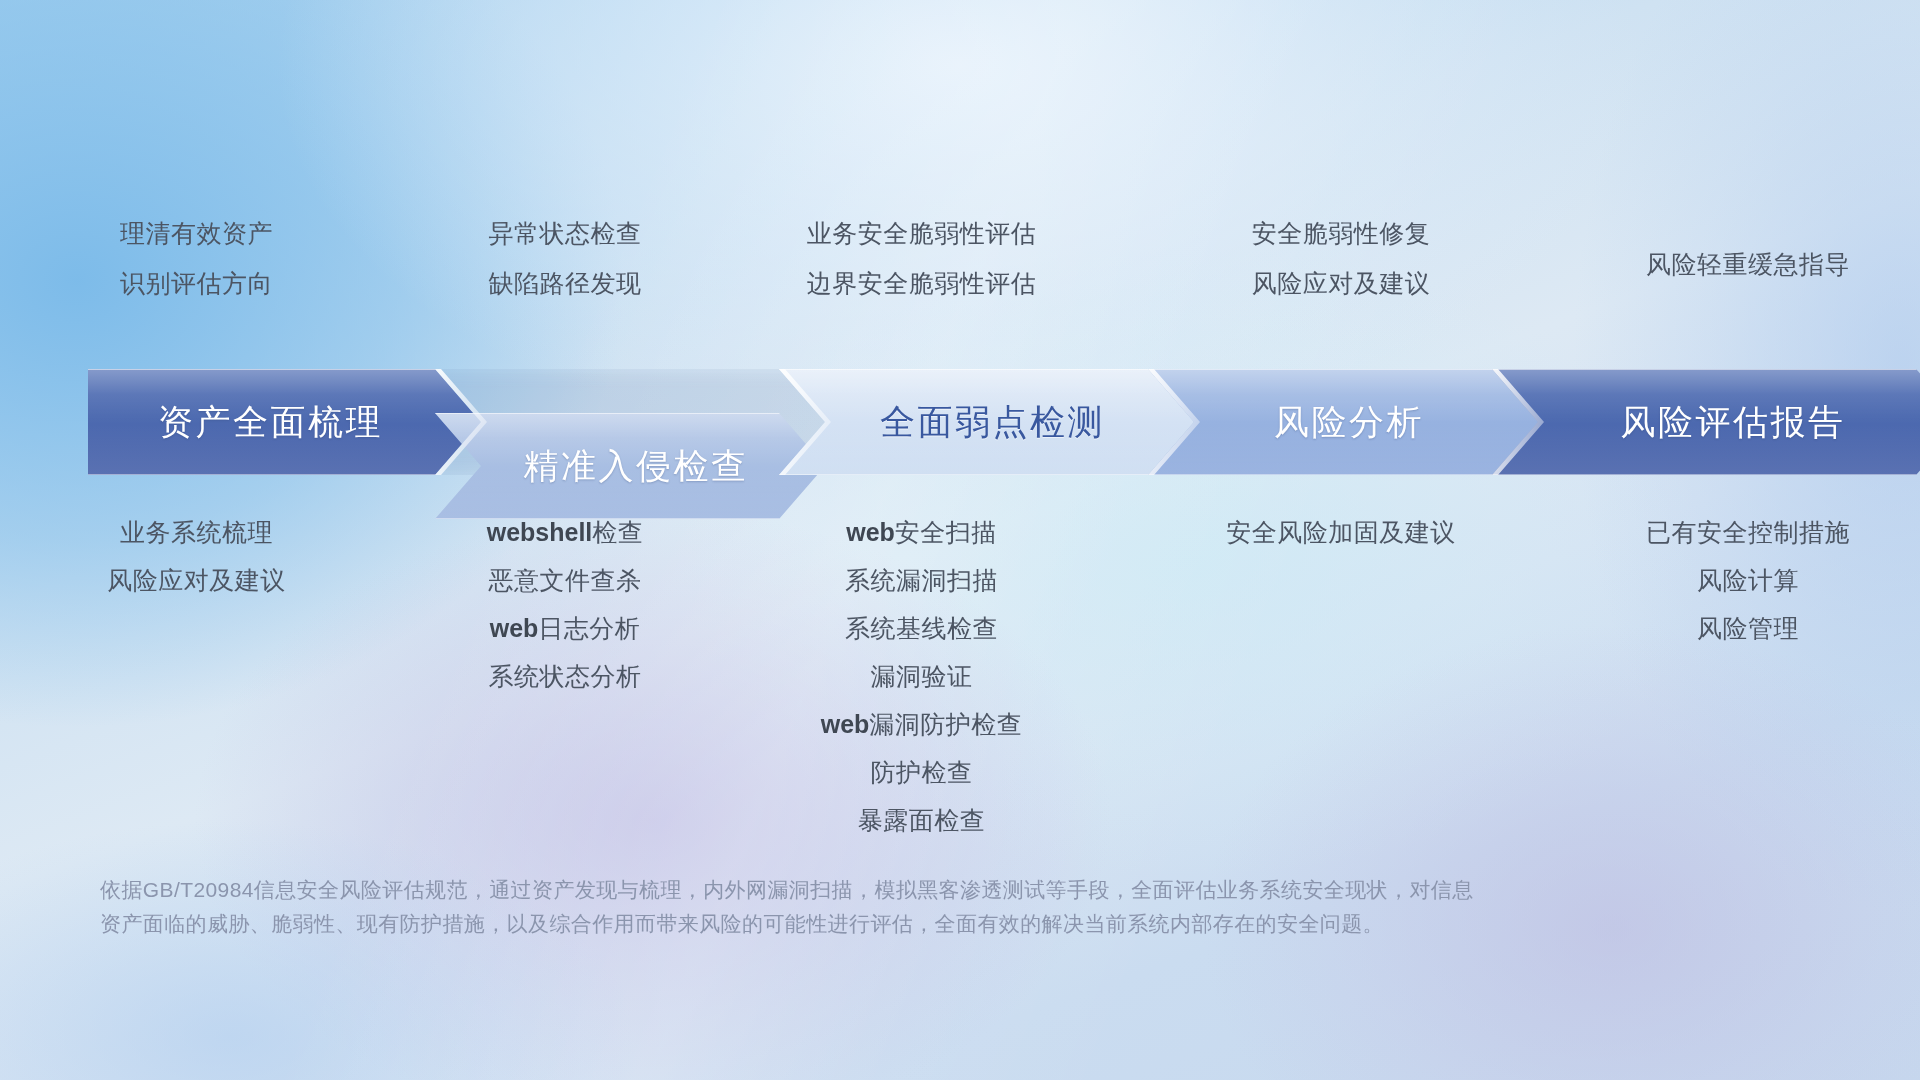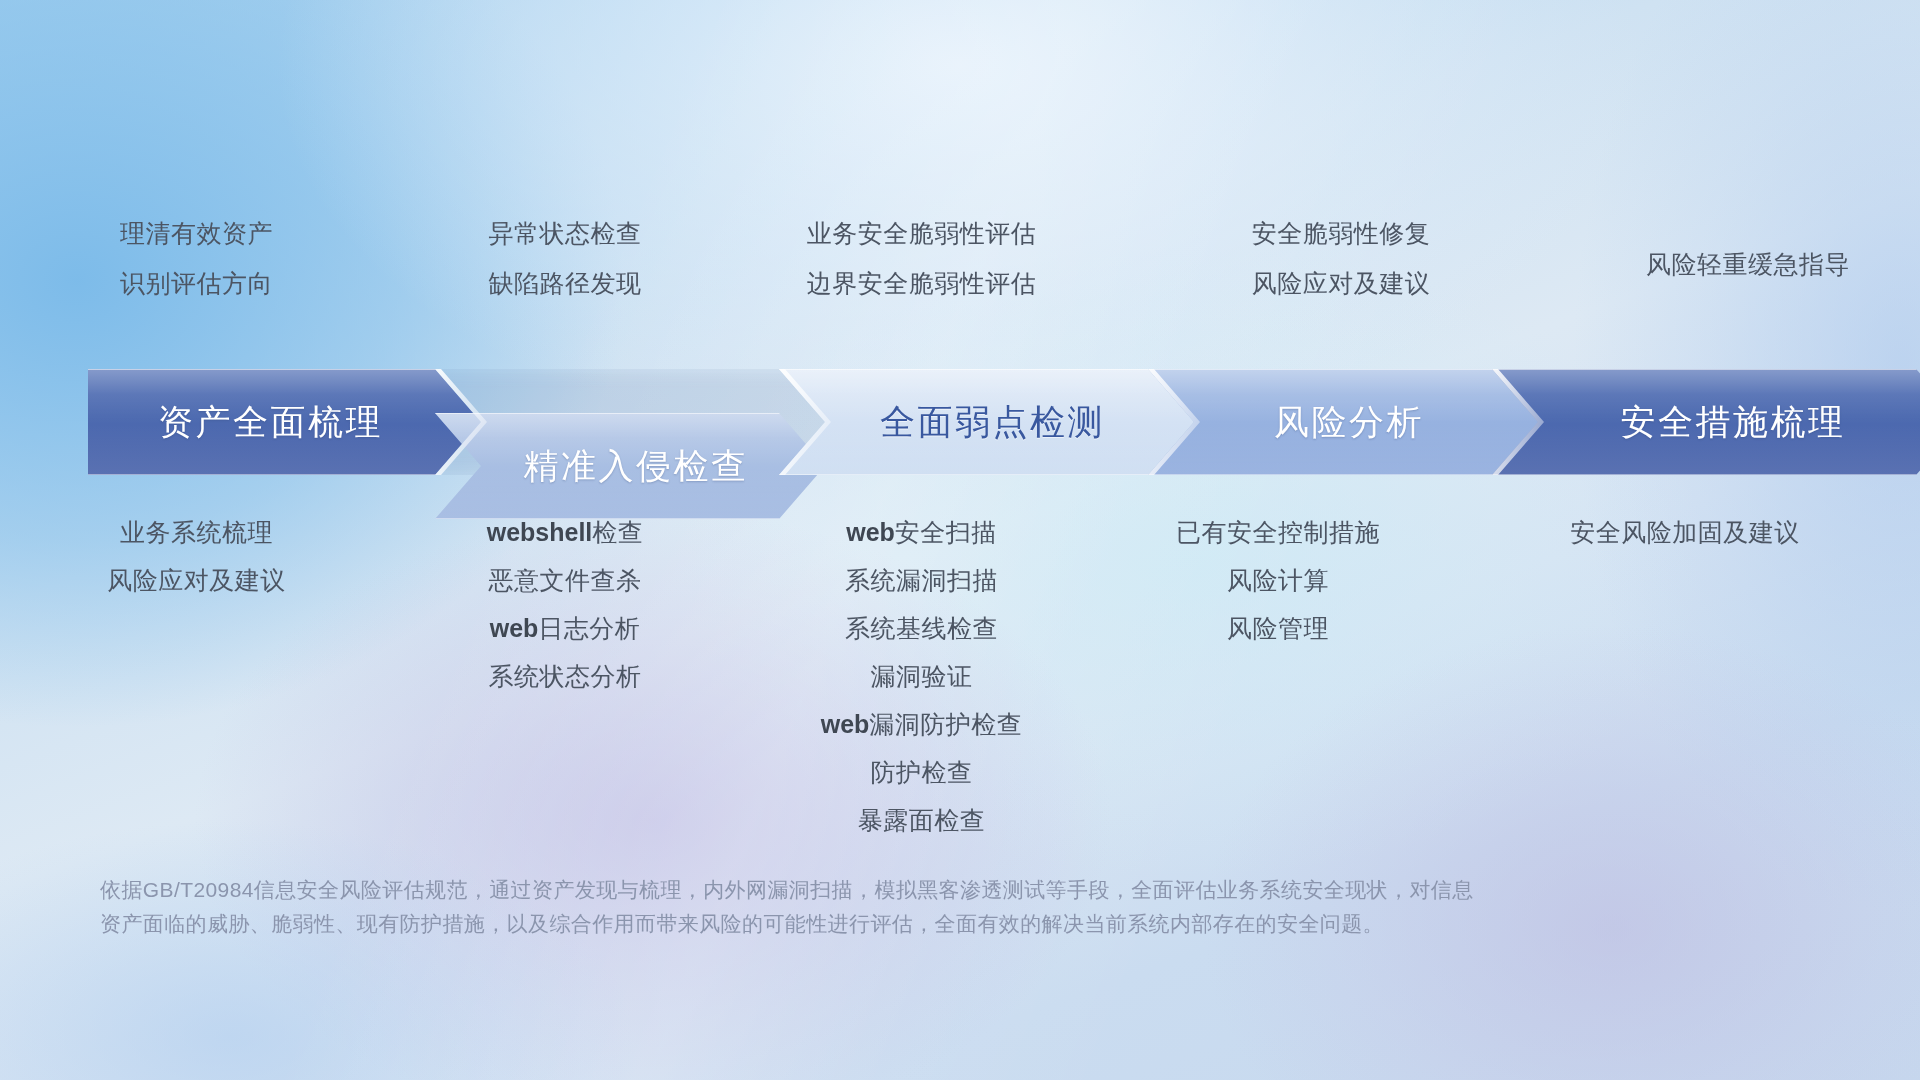--- a/index.html
+++ b/index.html
@@ -225,21 +225,21 @@
 
     <div class="chev notch k3">
       <span class="lbl dark">全面弱点检测</span>
     </div>
 
     <div class="chev notch k4">
       <span class="lbl light">风险分析</span>
     </div>
 
     <div class="chev notch k5">
-      <span class="lbl light">安全措施梳理</span>
+      <span class="lbl light">风险评估报告</span>
     </div>
 
     <div class="sep" style="left:347px"></div>
     <div class="sep" style="left:691px"></div>
     <div class="sep" style="left:1060px"></div>
     <div class="sep" style="left:1404px"></div>
   </div>
 
   <div class="cols" id="botrow">
 
@@ -290,38 +290,38 @@
         </div>
         <div class="bnote">
           <b></b><span>防护检查</span>
         </div>
         <div class="bnote">
           <b></b><span>暴露面检查</span>
         </div>
       </div>
     </div>
 
+    <div class="col c5">
+      <div class="botnotes">
+        <div class="bnote">
+          <b></b><span>安全风险加固及建议</span>
+        </div>
+      </div>
+    </div>
+
     <div class="col c4">
       <div class="botnotes">
         <div class="bnote">
           <b></b><span>已有安全控制措施</span>
         </div>
         <div class="bnote">
           <b></b><span>风险计算</span>
         </div>
         <div class="bnote">
           <b></b><span>风险管理</span>
-        </div>
-      </div>
-    </div>
-
-    <div class="col c5">
-      <div class="botnotes">
-        <div class="bnote">
-          <b></b><span>安全风险加固及建议</span>
         </div>
       </div>
     </div>
 
   </div>
 
   <div id="footer">
     <p>依据GB/T20984信息安全风险评估规范，通过资产发现与梳理，内外网漏洞扫描，模拟黑客渗透测试等手段，全面评估业务系统安全现状，对信息</p>
     <p>资产面临的威胁、脆弱性、现有防护措施，以及综合作用而带来风险的可能性进行评估，全面有效的解决当前系统内部存在的安全问题。</p>
   </div>

